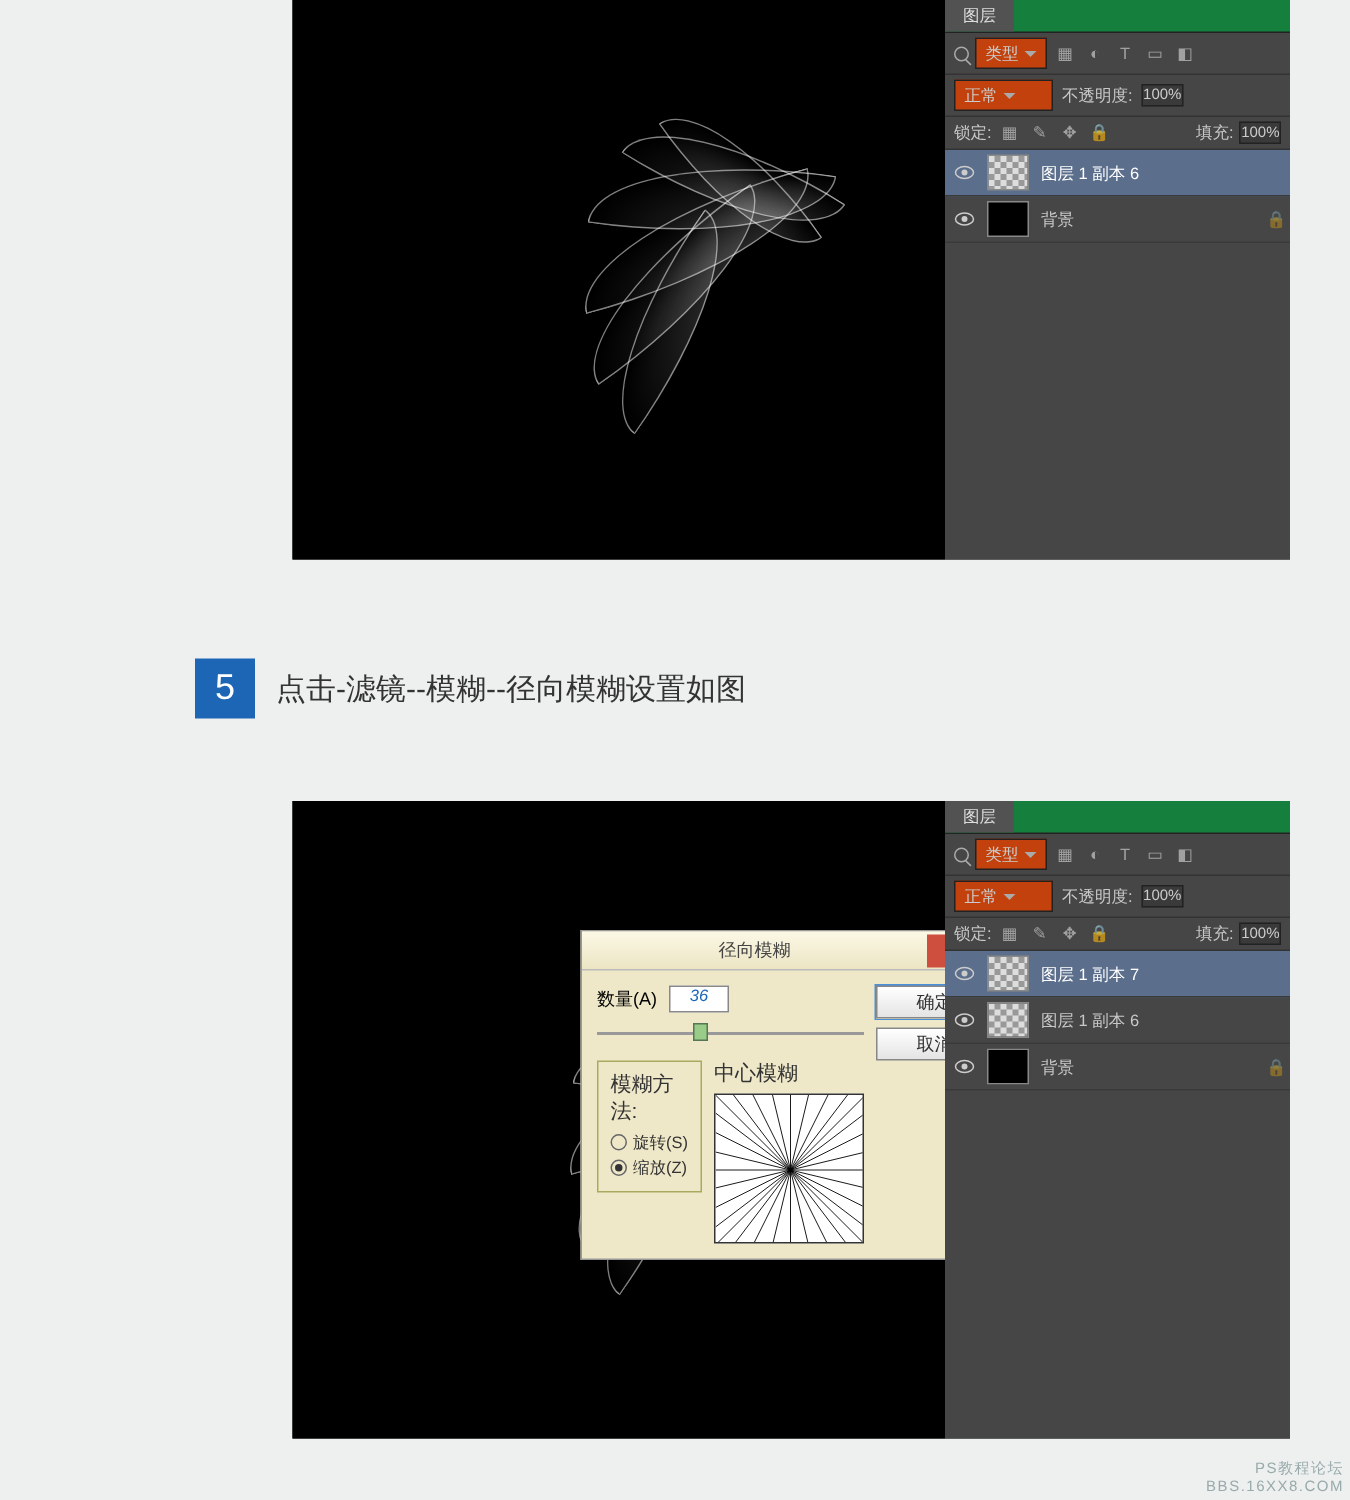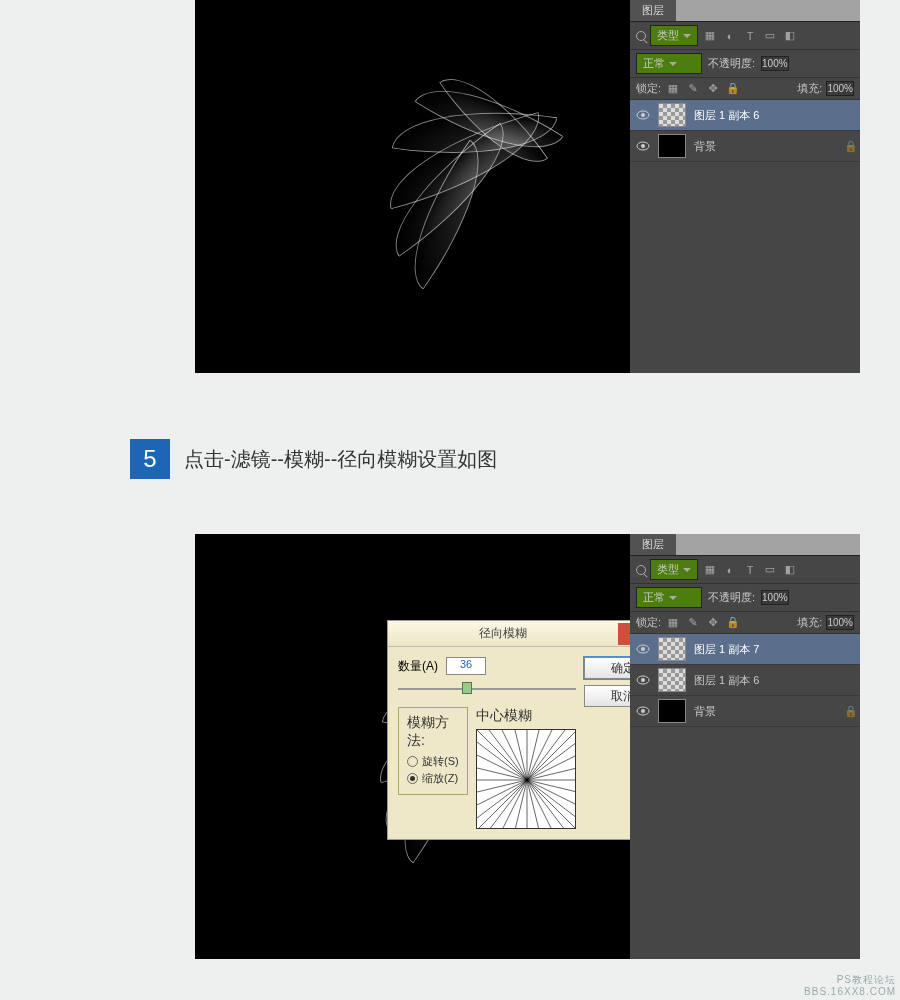--- a/index.html
+++ b/index.html
@@ -4,24 +4,24 @@
 <style>
 * { box-sizing: border-box; margin: 0; padding: 0; }
 body { width: 900px; height: 1000px; background: #eef0f0; font-family: "Microsoft YaHei", sans-serif; position: relative; }
 .screenshot { position: absolute; background: #000; }
 .s1 { left: 195px; top: 0; width: 665px; height: 373px; }
 .s2 { left: 195px; top: 534px; width: 665px; height: 425px; }
 .canvas { position: absolute; left: 0; top: 0; right: 230px; bottom: 0; background: #000; overflow: hidden; }
 .leafwing { position: absolute; }
 .leaf { position: absolute; border: 1px solid rgba(255,255,255,0.5); border-radius: 100% 0 100% 0; background: radial-gradient(ellipse at 100% 100%, rgba(255,255,255,0.25), transparent 70%); transform-origin: 100% 100%; }
 .panel { position: absolute; right: 0; top: 0; width: 230px; bottom: 0; background: #464646; color: #c8c8c8; font-size: 11px; }
-.panel-tabs { height: 22px; background: #a3a3a3; border-bottom: 1px solid #222; display: flex; }
+.panel-tabs { height: 22px; background: #15803d; border-bottom: 1px solid #222; display: flex; }
 .tab { padding: 3px 12px; background: #525252; color: #ddd; }
 .filter-row { display: flex; align-items: center; padding: 3px 6px; gap: 4px; border-bottom: 1px solid #333; }
-.dropdown { background: #4d7c0f; border: 1px solid #222; padding: 2px 6px; display: flex; align-items: center; gap: 4px; color: #ccc; }
+.dropdown { background: #c2410c; border: 1px solid #222; padding: 2px 6px; display: flex; align-items: center; gap: 4px; color: #ccc; }
 .icon-btn { width: 16px; height: 14px; display: inline-flex; align-items: center; justify-content: center; opacity: 0.7; }
 .blend-row { display: flex; align-items: center; padding: 3px 6px; gap: 6px; border-bottom: 1px solid #333; }
 .lock-row { display: flex; align-items: center; padding: 3px 6px; gap: 4px; border-bottom: 1px solid #333; }
 .pct-box { background: #3a3a3a; border: 1px solid #222; padding: 1px 0; font-size: 10px; color: #ccc; }
 .layers { }
 .layer { display: flex; align-items: center; padding: 3px 6px; gap: 8px; border-bottom: 1px solid #3a3a3a; }
 .layer.selected { background: #5b6e8c; color: #fff; }
 .eye { width: 14px; height: 14px; display: flex; align-items: center; justify-content: center; }
 .thumb { width: 28px; height: 24px; border: 1px solid #888; }
 .thumb.checker { background: repeating-conic-gradient(#999 0 25%, #ddd 0 50%) 0 0/8px 8px; }
@@ -35,21 +35,21 @@
 .dialog { position: absolute; width: 270px; background: #eee8c9; border: 1px solid #999; font-size: 12px; }
 .dlg-title { display: flex; height: 26px; align-items: center; background: linear-gradient(#fbf8e5,#ece5c4); border-bottom: 1px solid #bbb; }
 .dlg-title-text { flex: 1; text-align: center; color: #444; }
 .dlg-close { width: 36px; height: 22px; background: #cf4f3e; color: #fff; display: flex; align-items: center; justify-content: center; font-size: 14px; margin-right: 2px; }
 .dlg-body { display: flex; padding: 10px; gap: 8px; }
 .dlg-left { flex: 1; }
 .dlg-right { display: flex; flex-direction: column; gap: 6px; align-items: flex-end; }
 .dlg-btn { width: 78px; height: 22px; background: linear-gradient(#fff,#e4e4e4); border: 1px solid #888; display: flex; align-items: center; justify-content: center; color: #333; font-size: 12px; }
 .dlg-btn.focus { box-shadow: 0 0 0 1px #4a90d9; }
 .amount-row { display: flex; align-items: center; gap: 8px; margin-bottom: 6px; }
-.amount-input { width: 40px; height: 18px; border: 1px solid #888; background: #fff; color: #1c66b5; text-align: center; font-size: 11px; }
+.amount-input { width: 40px; height: 18px; border: 1px solid #888; background: #fff; color: #1c66b5; text-align: center; font-size: 11px; font-style: italic; }
 .slider { position: relative; height: 16px; width: 100%; }
 .slider-track { position: absolute; top: 7px; left: 0; right: 0; height: 2px; background: #999; }
 .slider-thumb { position: absolute; top: 1px; width: 10px; height: 12px; background: #9c8; border: 1px solid #575; }
 .fieldset { border: 1px solid #aaa95f; padding: 6px 6px 6px 8px; margin-bottom: 8px; background: #eee8c9; }
 .fieldset-title { font-size: 14px; color: #333; margin-bottom: 4px; }
 .radio { display: flex; align-items: center; gap: 4px; font-size: 11px; color: #333; margin: 2px 0; }
 .radio-dot { width: 11px; height: 11px; border: 1px solid #666; border-radius: 50%; display: flex; align-items: center; justify-content: center; }
 .radio-dot.on::after { content: ""; width: 5px; height: 5px; background: #333; border-radius: 50%; }
 .center-blur-box { }
 .cb-label { font-size: 14px; color: #333; margin-bottom: 4px; }

